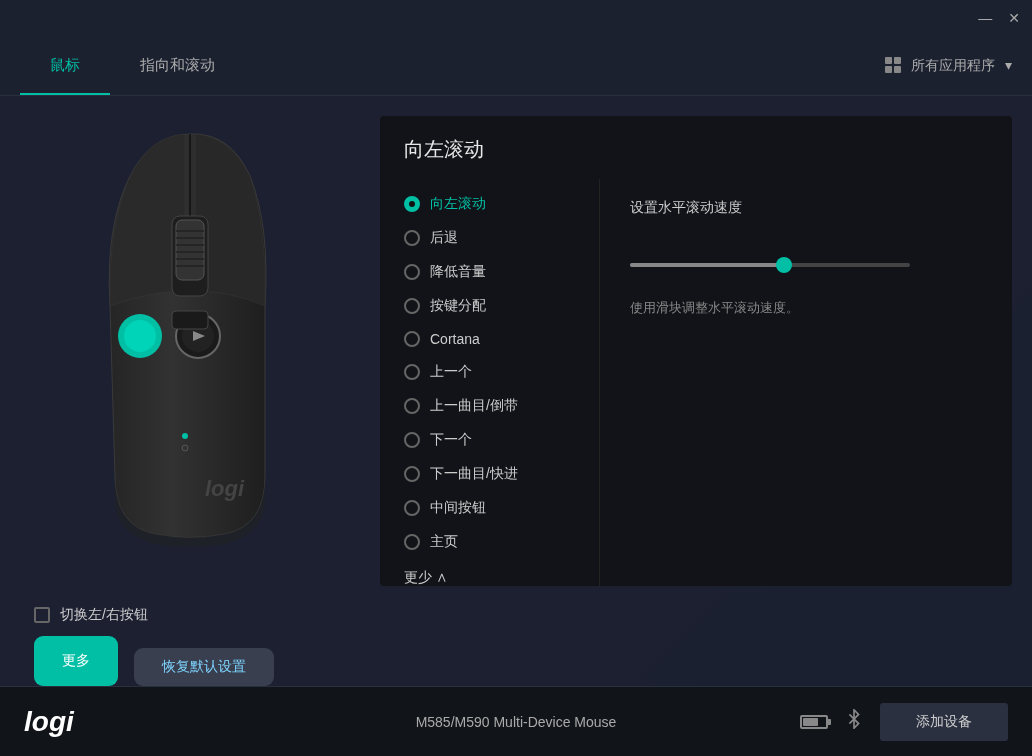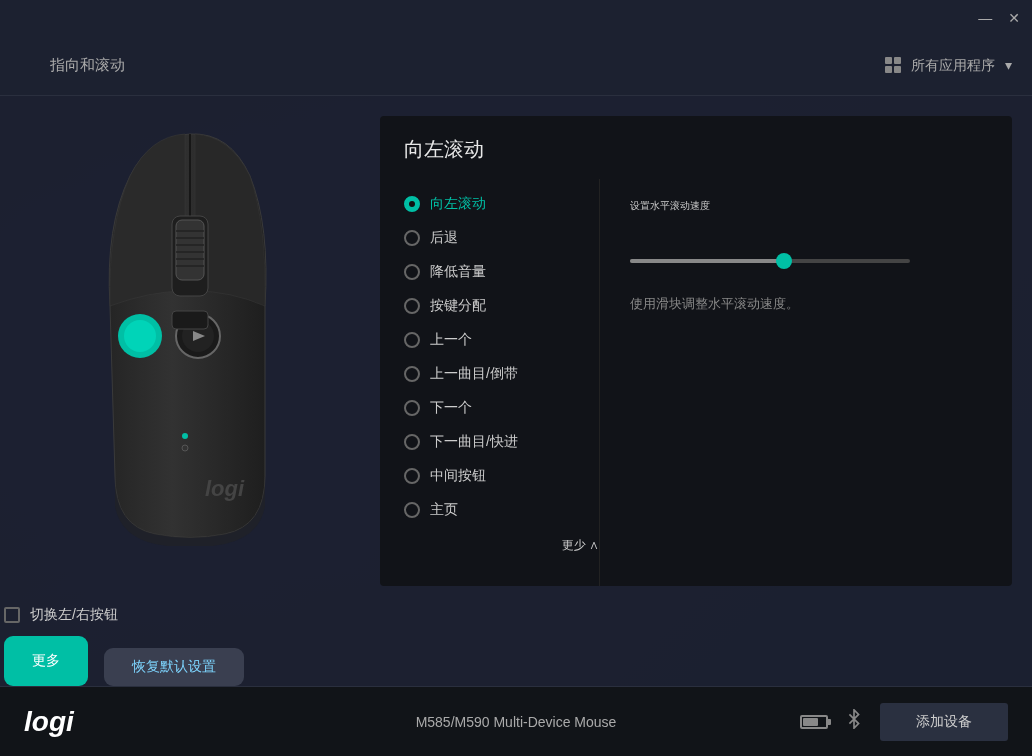--- a/index.html
+++ b/index.html
@@ -234,35 +234,34 @@
       position: absolute;
     }
 
     .more-btn {
       display: flex;
       align-items: center;
       gap: 6px;
       padding: 10px 0;
       color: #ccc;
       cursor: pointer;
-      font-size: 12px;
-      justify-content: flex-end;
+      font-size: 14px;
     }
 
     
     .settings-panel {
       flex: 1;
       padding: 20px 30px;
       display: flex;
       flex-direction: column;
       gap: 16px;
     }
 
     .settings-label {
-      font-size: 10px;
+      font-size: 14px;
       color: #ccc;
       margin-bottom: 20px;
     }
 
     .slider-container {
       margin-top: 10px;
     }
 
     .slider-track {
       position: relative;
@@ -422,37 +421,40 @@
       padding: 10px 36px;
       border-radius: 3px;
       font-size: 14px;
       cursor: pointer;
       font-family: inherit;
     }
 
     .bottom-section {
       display: flex;
       flex-direction: column;
-      padding: 0 4px;
+      padding: 0 34px;
     }
   </style>
 </head>
 <body>
 
 <div class="app-window">
 
   <div class="title-bar">
     <div class="title-bar-controls">
       <span class="title-bar-btn">—</span>
       <span class="title-bar-btn">✕</span>
     </div>
   </div>
 
   <div class="nav-bar">
     <div class="nav-tabs">
+      <div class="nav-tab active">
+        <span>鼠标</span>
+      </div>
       <div class="nav-tab">
         <span>指向和滚动</span>
       </div>
     </div>
     <div class="nav-right">
       <div class="grid-icon">
         <span></span>
           <span></span>
           <span></span>
           <span></span>
@@ -537,20 +539,24 @@
           <div class="option-item">
             <div class="radio-circle"></div>
             <span>降低音量</span>
           </div>
 
           <div class="option-item">
             <div class="radio-circle"></div>
             <span>按键分配</span>
           </div>
 
+          <div class="option-item">
+            <div class="radio-circle"></div>
+            <span>Cortana</span>
+          </div>
 
           <div class="option-item">
             <div class="radio-circle"></div>
             <span>上一个</span>
           </div>
 
           <div class="option-item">
             <div class="radio-circle"></div>
             <span>上一曲目/倒带</span>
           </div>

